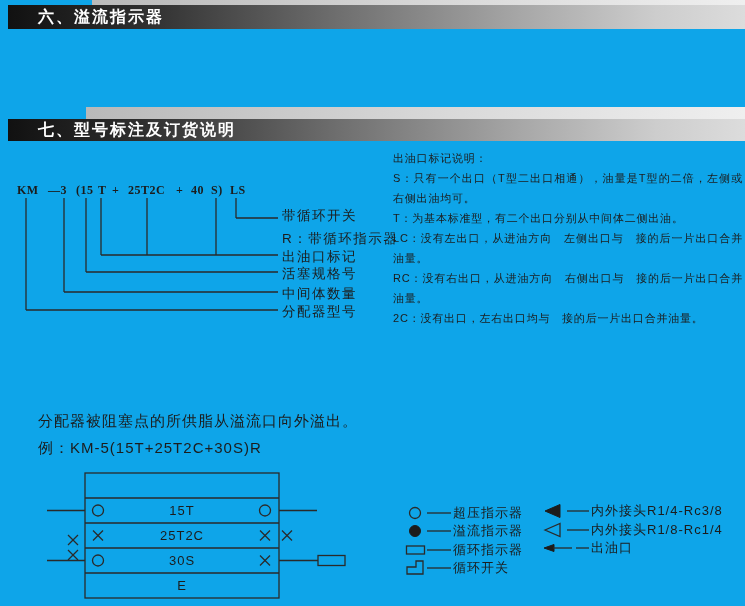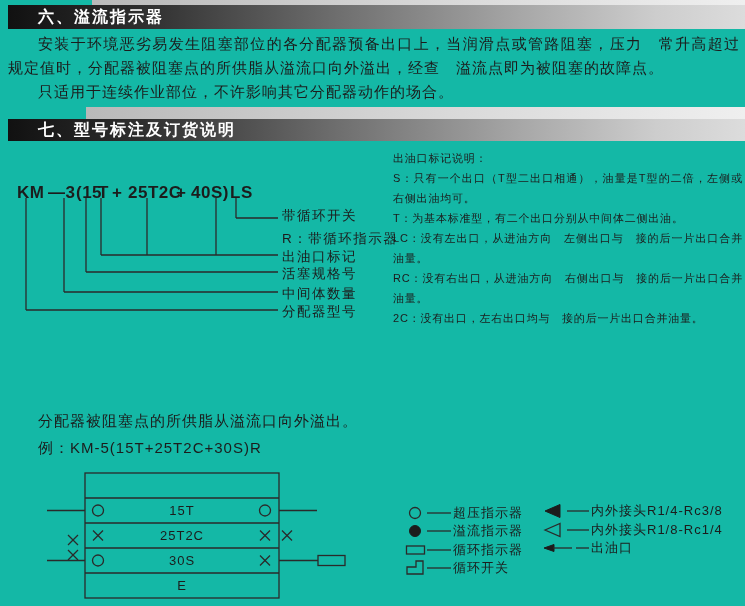--- a/index.html
+++ b/index.html
@@ -1,19 +1,19 @@
 <!DOCTYPE html>
 <html><head>
 <meta charset="utf-8">
 <style>
   * { margin:0; padding:0; box-sizing:border-box; }
   html,body { background:#ffffff; }
   .page {
     position:relative; width:745px; height:606px;
-    background:#14b8a6; overflow:hidden;
+    background:#0ea5e9; overflow:hidden;
     font-family:"Liberation Sans","DejaVu Sans",sans-serif;
     color:#1c1c1c;
   }
   
   .hdr-echo {
     position:absolute; right:0;
     background:linear-gradient(to right,#b9b9b9 0%,#d9d9d9 55%,#efefef 100%);
   }
   .hdr-bar {
     position:absolute; left:8px; right:0;
@@ -33,22 +33,22 @@
     font-size:15px; line-height:24px; letter-spacing:1px;
     text-align:justify; text-indent:30px;
   }
   .p1 { top:32px; }
   .p2 { top:80px; }
   
   .model-diagram { position:absolute; left:0; top:180px; width:392px; height:142px; }
   .md-lines { position:absolute; left:0; top:0; }
   .md-lines line { stroke:#2a2a2a; stroke-width:1.3; }
   .tok {
-    position:absolute; top:3px; font-weight:bold; font-size:17px;
-    letter-spacing:0.5px; white-space:nowrap;
+    position:absolute; top:3px; font-weight:bold; font-size:12px;
+    letter-spacing:0.5px; white-space:nowrap;font-family:Liberation Serif, serif;
   }
   .md-label {
     position:absolute; left:282px; font-size:13.5px; letter-spacing:1.5px;
     white-space:nowrap;
   }
   
   .outlet-notes {
     position:absolute; left:393px; top:148px; width:350px;
     font-size:11px; line-height:20px; letter-spacing:0.8px; text-align:justify;
   }
@@ -69,22 +69,20 @@
 </head>
 <body>
 
 <div class="page">
 
   <div class="hdr-echo e1"></div>
   <div class="hdr-bar b1">
     <span class="hdr-title">六、溢流指示器</span>
   </div>
 
-  <div class="body-para p1">安装于环境恶劣易发生阻塞部位的各分配器预备出口上，当润滑点或管路阻塞，压力　常升高超过规定值时，分配器被阻塞点的所供脂从溢流口向外溢出，经查　溢流点即为被阻塞的故障点。</div>
-  <div class="body-para p2">只适用于连续作业部位，不许影响其它分配器动作的场合。</div>
 
   <div class="hdr-echo e2"></div>
   <div class="hdr-bar b2">
     <span class="hdr-title">七、型号标注及订货说明</span>
   </div>
 
   <div class="model-diagram">
     <svg class="md-lines" width="392" height="142" viewBox="0 0 392 142">
       <line x1="26" y1="18" x2="26" y2="130"></line>
       <line x1="64" y1="18" x2="64" y2="112"></line>

